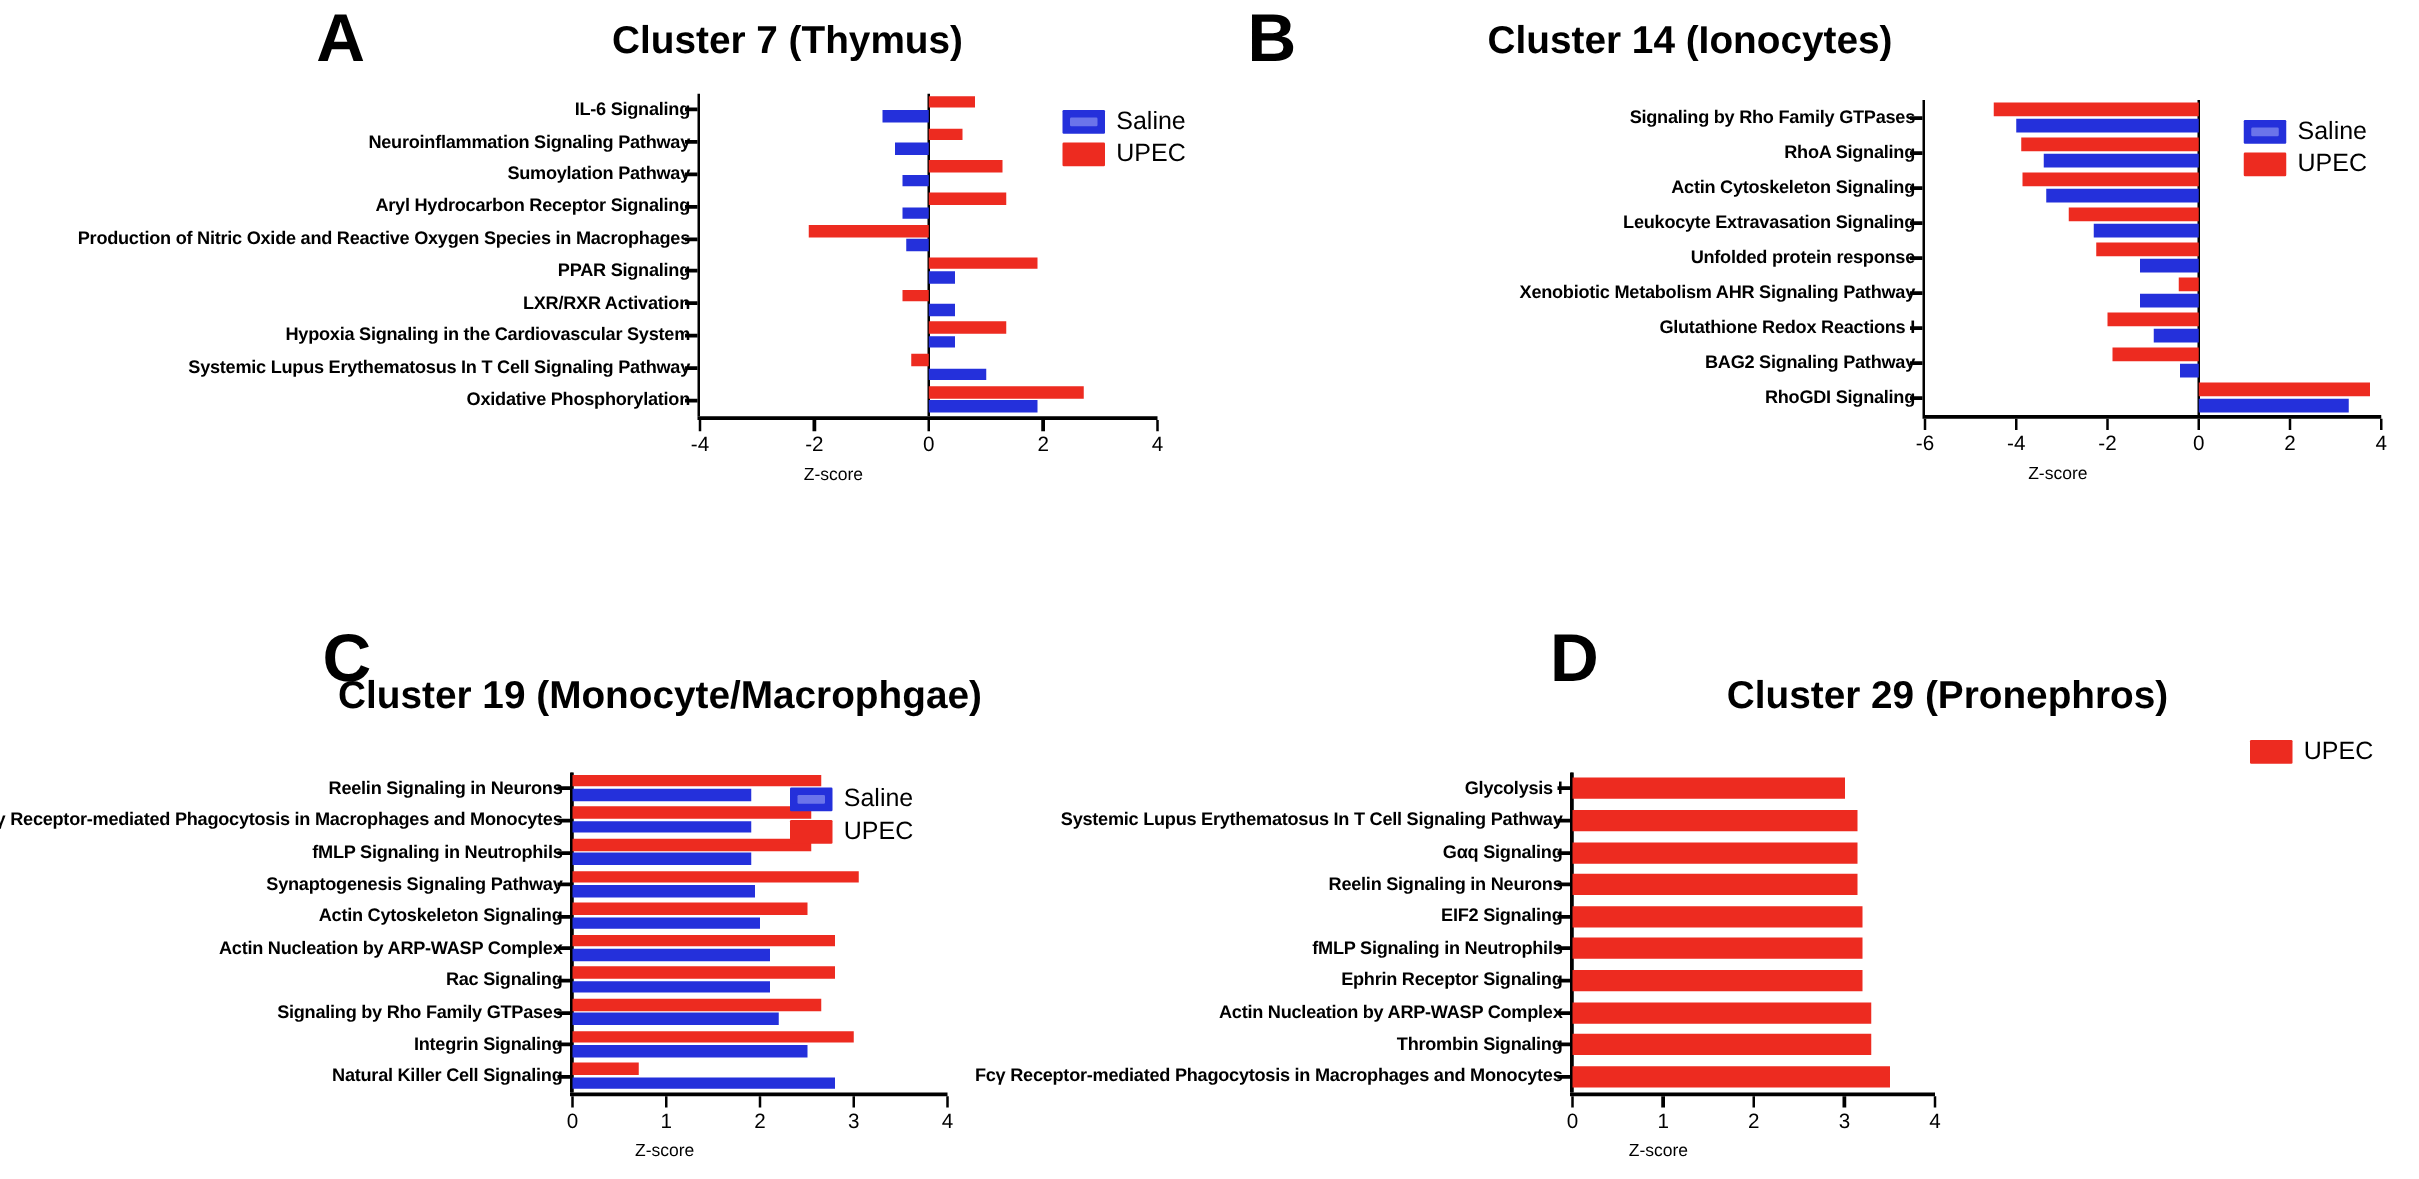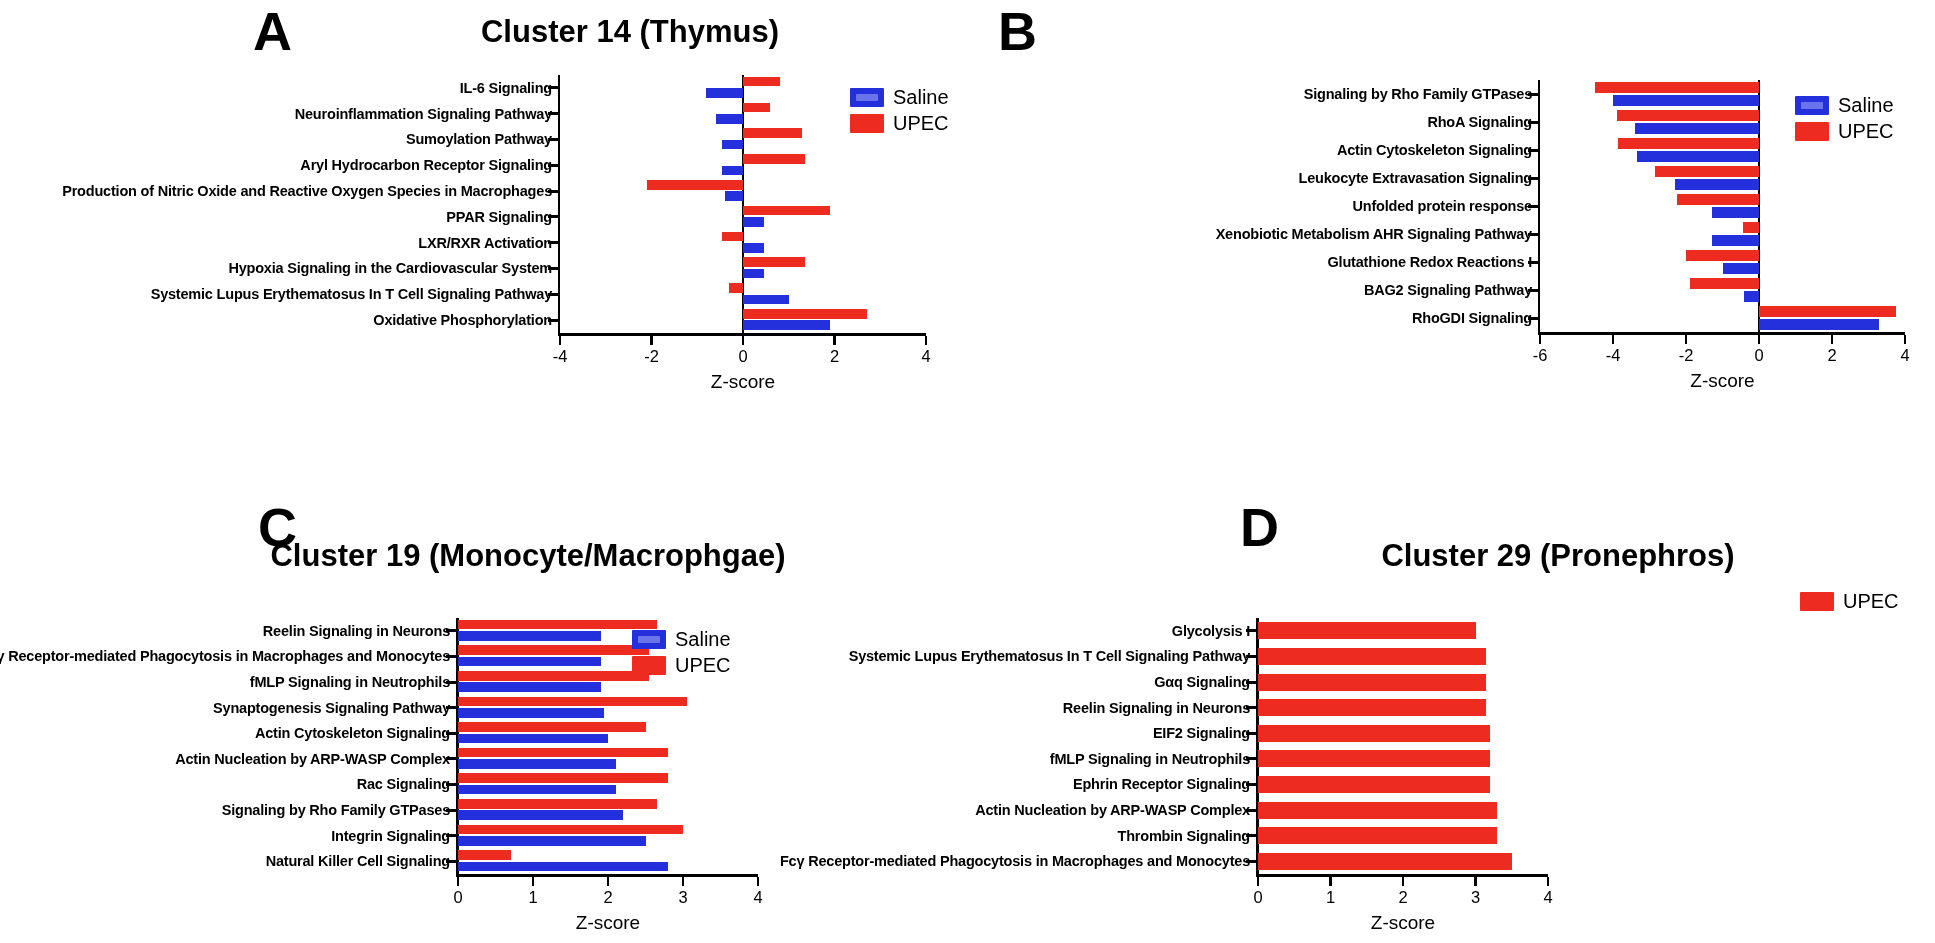--- a/index.html
+++ b/index.html
@@ -8,34 +8,34 @@
   .panel-letter{position:absolute;font-size:54px;font-weight:900;line-height:1;letter-spacing:0px;}
   .panel-title{position:absolute;width:800px;text-align:center;font-size:31px;font-weight:700;white-space:nowrap;}
   .cat-label{position:absolute;display:flex;justify-content:flex-end;align-items:center;}
   .cat-label span{white-space:nowrap;font-size:14.5px;font-weight:700;letter-spacing:-0.2px;}
   .cat-tick{position:absolute;height:3px;background:#000;}
   .y-axis{position:absolute;width:2.5px;background:#000;}
   .zero-line{position:absolute;width:2.5px;background:#000;}
   .axis-x{position:absolute;height:3px;background:#000;}
   .x-tick{position:absolute;width:2.5px;height:9px;background:#000;}
   .x-tick-label{position:absolute;width:60px;text-align:center;font-size:16.5px;font-weight:400;}
-  .x-axis-title{position:absolute;width:200px;text-align:center;font-size:19px;font-weight:400;}
+  .x-axis-title{position:absolute;width:200px;text-align:left;font-size:14px;font-weight:400;}
   .bar{position:absolute;}
   .legend{position:absolute;}
   .legend-row{display:flex;align-items:center;height:26px;}
   .legend-swatch{width:34px;height:19px;border-radius:1px;position:relative;flex:0 0 auto;}
   .legend-swatch .inner{position:absolute;left:6px;right:6px;top:6px;height:7px;border-radius:1px;}
   .legend-label{margin-left:9px;font-size:20px;font-weight:400;}
 </style>
 </head>
 <body>
 
 <div id="canvas">
     <div class="panel-letter" style="left: 253px; top: 4px;">A</div>
-    <div class="panel-title" style="left: 230px; top: 14px;">Cluster 14 (Thymus)</div>
+    <div class="panel-title" style="left: 230px; top: 14px;">Cluster 7 (Thymus)</div>
     <div class="y-axis" style="left: 557.5px; top: 75px; height: 258px;"></div>
     <div class="zero-line" style="left: 741.75px; top: 75px; height: 258px;"></div>
     <div class="cat-label" style="left: 0px; top: 75px; width: 552px; height: 25.8px;">
       <span>IL-6 Signaling</span>
     </div>
     <div class="cat-tick" style="left: 547.5px; top: 86.4px; width: 10px;"></div>
     <div class="bar" style="left: 743px; top: 76.8px; width: 36.6px; height: 9.5px; background: rgb(237, 43, 32);"></div>
     <div class="bar" style="left: 706.4px; top: 88.2px; width: 36.6px; height: 9.5px; background: rgb(36, 48, 219);"></div>
     <div class="cat-label" style="left: 0px; top: 100.8px; width: 552px; height: 25.8px;">
       <span>Neuroinflammation Signaling Pathway</span>
@@ -109,20 +109,21 @@
           <div class="inner" style="background: rgb(107, 116, 234);"></div>
         </div>
         <div class="legend-label">Saline</div>
       </div>
       <div class="legend-row">
         <div class="legend-swatch" style="background: rgb(237, 43, 32);"></div>
         <div class="legend-label">UPEC</div>
       </div>
     </div>
     <div class="panel-letter" style="left: 998px; top: 4px;">B</div>
+    <div class="panel-title" style="left: 952px; top: 14px;">Cluster 14 (Ionocytes)</div>
     <div class="y-axis" style="left: 1537.5px; top: 80px; height: 252px;"></div>
     <div class="zero-line" style="left: 1757.75px; top: 80px; height: 252px;"></div>
     <div class="cat-label" style="left: 985px; top: 80px; width: 547px; height: 28px;">
       <span>Signaling by Rho Family GTPases</span>
     </div>
     <div class="cat-tick" style="left: 1527.5px; top: 92.5px; width: 10px;"></div>
     <div class="bar" style="left: 1594.75px; top: 82px; width: 164.25px; height: 11px; background: rgb(237, 43, 32);"></div>
     <div class="bar" style="left: 1613px; top: 95px; width: 146px; height: 11px; background: rgb(36, 48, 219);"></div>
     <div class="cat-label" style="left: 985px; top: 108px; width: 547px; height: 28px;">
       <span>RhoA Signaling</span>

